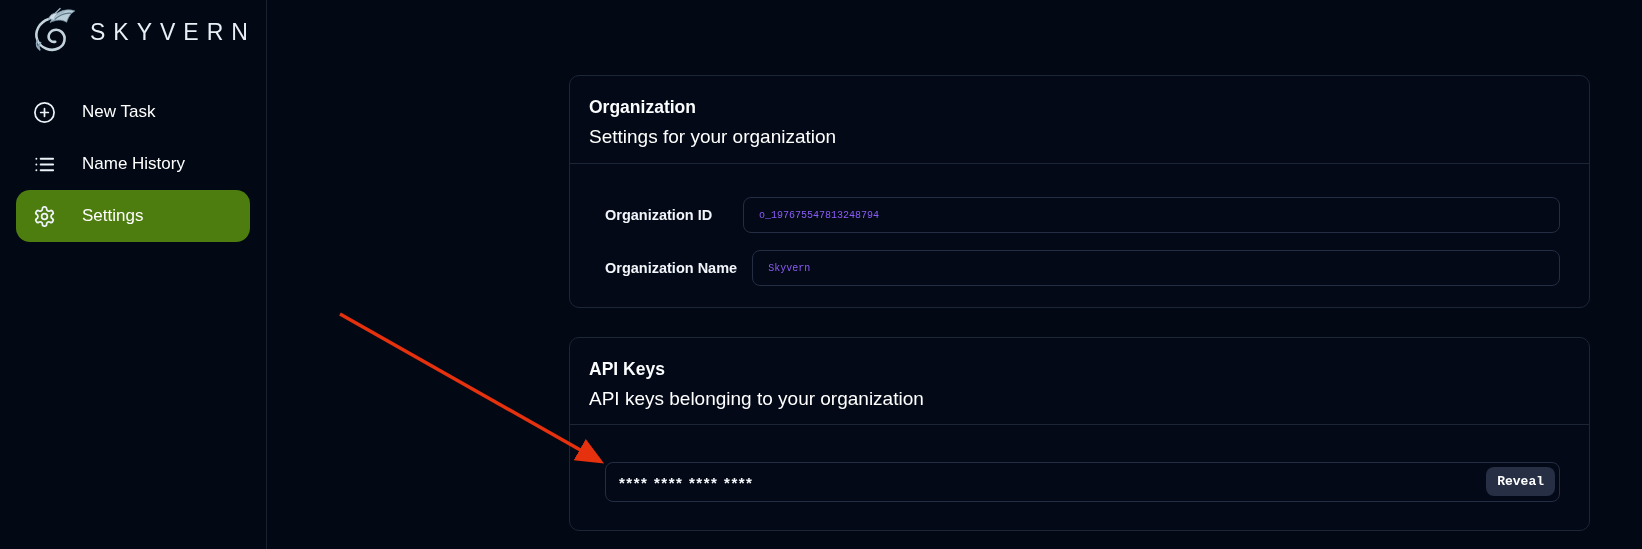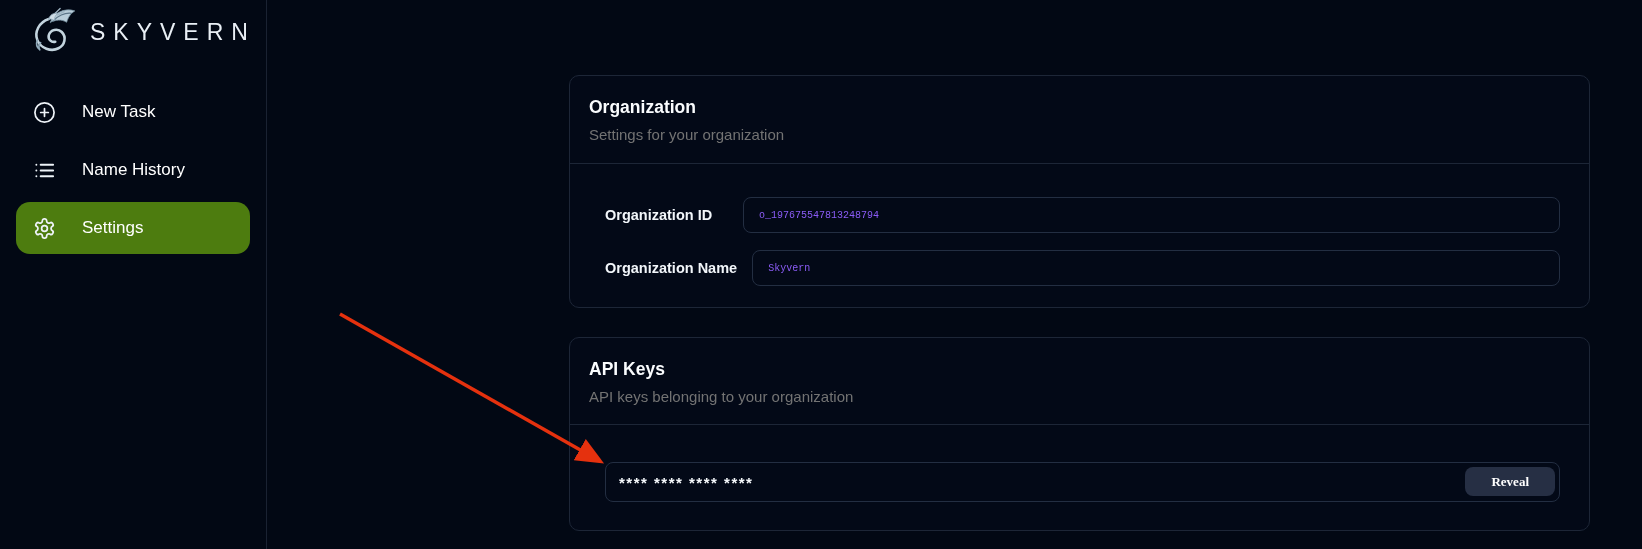--- a/index.html
+++ b/index.html
@@ -9,63 +9,63 @@
     font-family:"Liberation Sans",sans-serif;
   }
   
   .sidebar{
     position:absolute;left:0;top:0;width:266px;height:549px;
     border-right:1px solid #1a2232;background:#020814;
   }
   .brand{display:flex;align-items:center;gap:12px;padding:4px 0 0 26px;height:56px;cursor:pointer;}
   .brand svg{width:52px;height:52px;flex:none;}
   .brand-text{font-size:23px;font-weight:400;letter-spacing:8px;color:#e9eff5;}
-  .nav{margin-top:26px;padding:0 16px;display:flex;flex-direction:column;gap:6px;}
+  .nav{margin-top:26px;padding:0 16px;display:flex;flex-direction:column;}
   .nav-item{
     height:52px;display:flex;align-items:center;gap:26px;padding:0 17px;
     border-radius:14px;font-size:17px;font-weight:500;color:#ffffff;cursor:pointer;
   }
   .nav-item.active{background:#4d7c0f;}
   .nav-item .nav-icon{width:23px;height:23px;display:flex;align-items:center;color:#eef3f8;}
   .nav-item .nav-icon svg{width:23px;height:23px;}
   
   .card{
     position:absolute;left:569px;width:1021px;box-sizing:border-box;
     background:#030917;border:1px solid #1d2637;border-radius:10px;
   }
   .card-org{top:75px;height:233px;}
   .card-api{top:337px;height:194px;}
   .card-header{
     box-sizing:border-box;height:88px;padding:21px 24px 10px 19px;
     border-bottom:1px solid #1d2637;
   }
   .card-api .card-header{height:87px;}
   .card-title{margin:0;font-size:17.5px;font-weight:700;color:#fafcfe;line-height:1.15;}
-  .card-subtitle{margin:9px 0 0 0;font-size:15px;font-weight:400;color:#737373;line-height:1.2;}
+  .card-subtitle{margin:9px 0 0 0;font-size:19px;font-weight:400;color:#ffffff;line-height:1.2;}
   .card-body{padding:33px 29px 16px 35px;}
   .field-row{display:flex;align-items:center;margin-bottom:17px;}
   .field-label{min-width:123px;margin-right:15px;font-size:14.5px;font-weight:600;color:#f2f6fa;white-space:nowrap;}
   .text-input{
     flex:1;height:36px;box-sizing:border-box;padding:0 15px;
     background:transparent;border:1px solid #232e42;border-radius:8px;
     color:#8b5cf6;font-size:10px;font-family:Liberation Mono, monospace;outline:none;
   }
   
   .card-api .card-body{padding:37px 29px 0 35px;}
   .key-wrap{position:relative;}
   .key-input{
     width:100%;height:40px;box-sizing:border-box;padding:0 72px 0 13px;
     background:transparent;border:1px solid #232e42;border-radius:8px;
     color:#f6f9fc;font-size:15px;font-weight:700;letter-spacing:1.5px;
     font-family:"Liberation Sans",sans-serif;outline:none;
   }
   .reveal-btn{
-    position:absolute;right:5px;top:5px;height:29px;padding:0 26px;
+    position:absolute;right:5px;top:5px;height:29px;padding:0 11px;
     background:#262f44;border:none;border-radius:8px;cursor:pointer;
-    color:#ffffff;font-size:13px;font-weight:600;font-family:Liberation Serif, serif;
+    color:#ffffff;font-size:13px;font-weight:600;font-family:Liberation Mono, monospace;
   }
   
   .arrow-overlay{position:absolute;left:0;top:0;width:1642px;height:549px;pointer-events:none;}
 </style>
 </head>
 <body>
 
 <aside class="sidebar">
   <div class="brand">
     <svg viewBox="0 0 64 64" aria-hidden="true">

